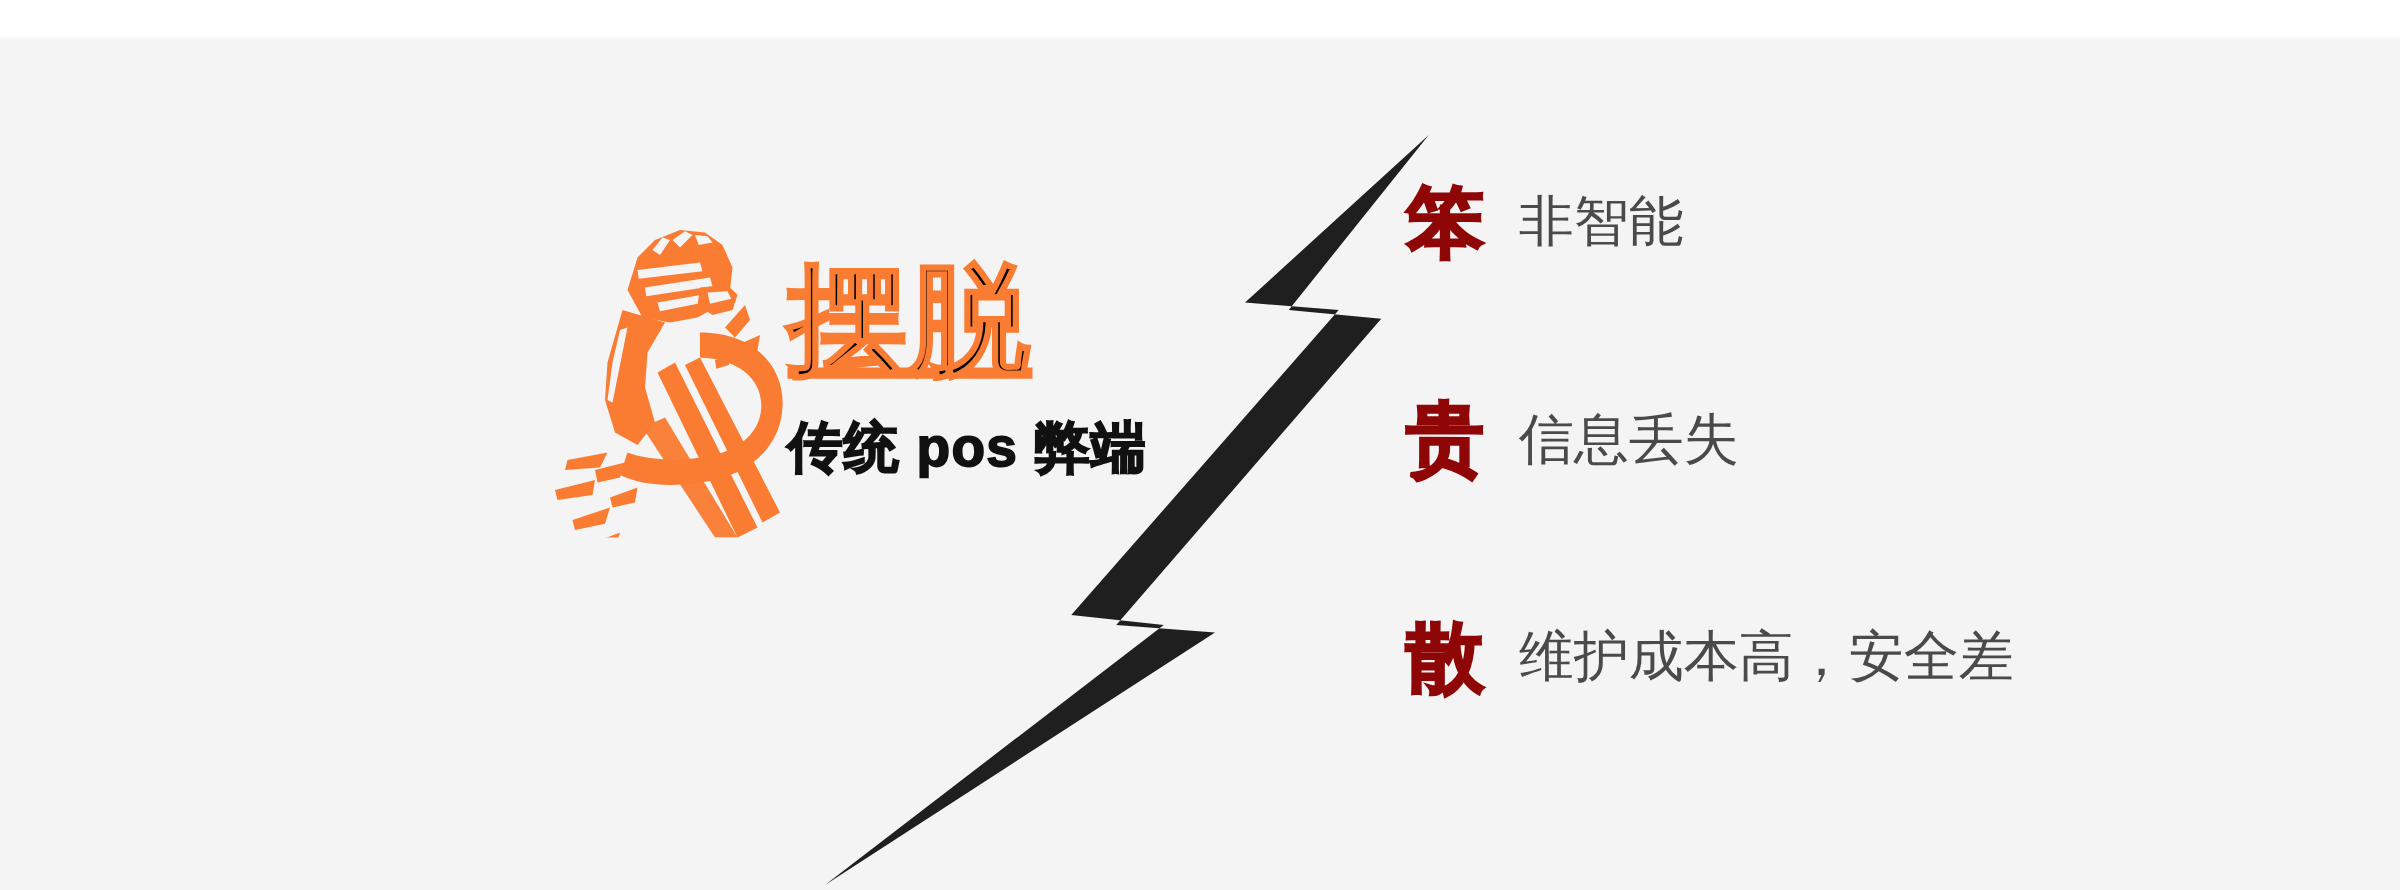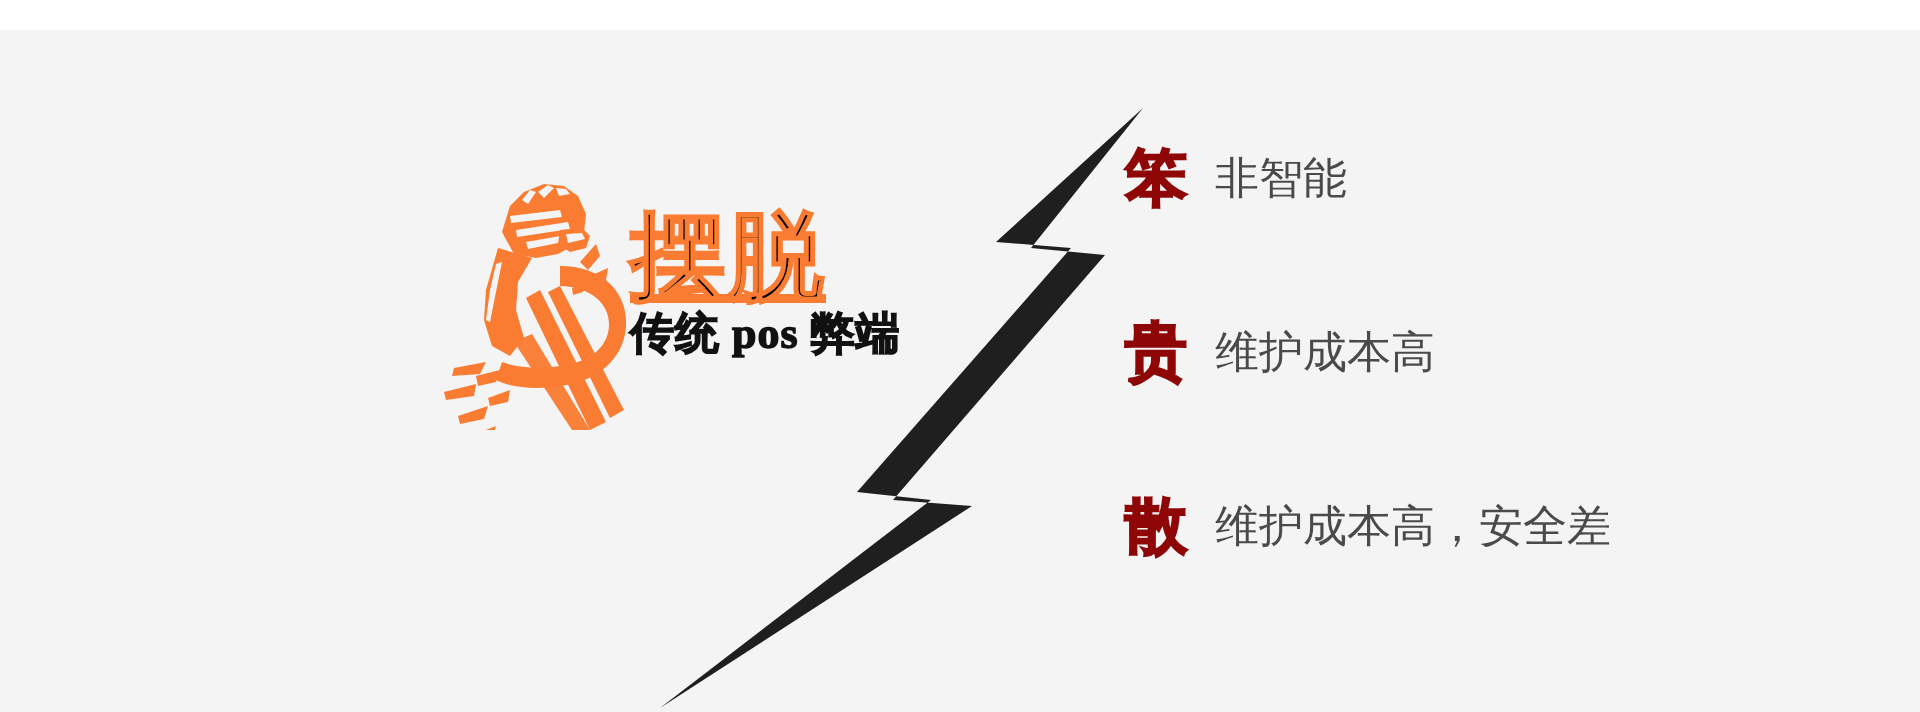--- a/index.html
+++ b/index.html
@@ -70,28 +70,28 @@
     color: #000000;
     letter-spacing: 2px;
     white-space: nowrap;
     margin: 0;
     padding: 0;
     text-decoration: underline;
     -webkit-text-stroke: 2px #f97c32;
   }
 
   #headline-sub {
-    font-family: Liberation Serif, serif;
+    font-family: Liberation Sans, sans-serif;
     font-size: 44px;
     line-height: 1.1;
     font-weight: 700;
     color: #111111;
     letter-spacing: 1px;
     white-space: nowrap;
-    margin: 4px 0 0 0;
+    margin: 29px 0 0 0;
     padding: 0;
     -webkit-text-stroke: 1.4px #111111;
   }
 
   
   #bolt-wrap {
     position: absolute;
     left: 650px;
     top: 70px;
     width: 520px;
@@ -230,21 +230,21 @@
 
     <div id="defects-list">
 
       <div class="defect-item">
         <span class="defect-char">笨</span>
         <span class="defect-desc">非智能</span>
       </div>
 
       <div class="defect-item">
         <span class="defect-char">贵</span>
-        <span class="defect-desc">维护成本高</span>
+        <span class="defect-desc">信息丢失</span>
       </div>
 
       <div class="defect-item">
         <span class="defect-char">散</span>
         <span class="defect-desc">维护成本高，安全差</span>
       </div>
 
     </div>
 
   </div>

